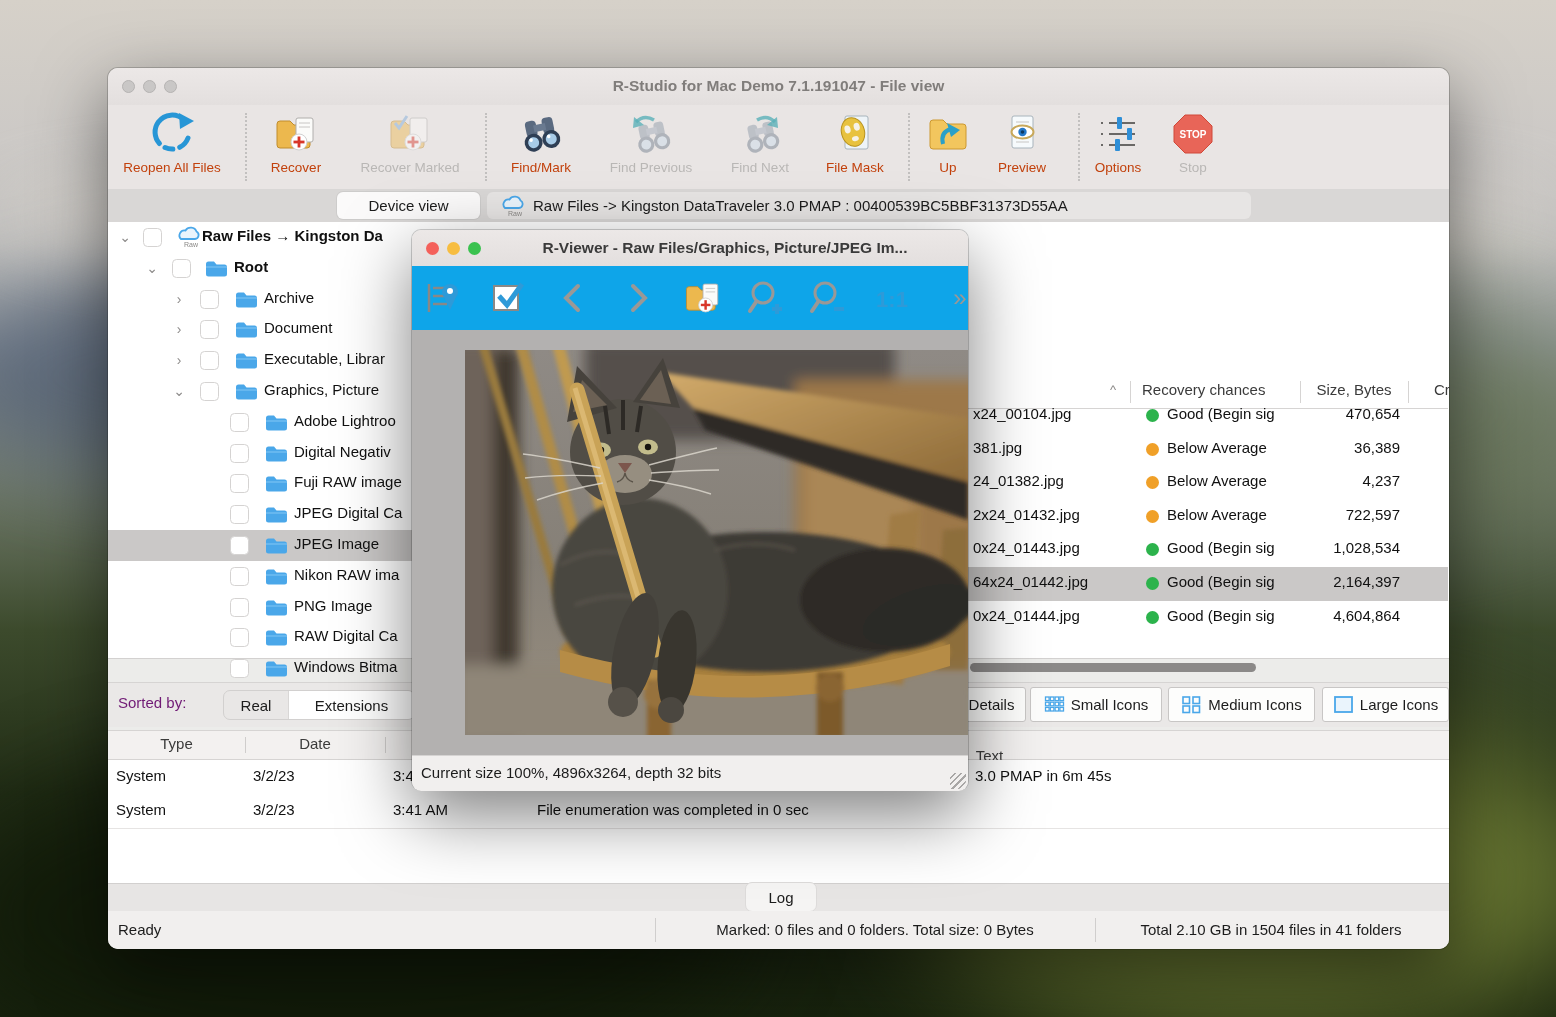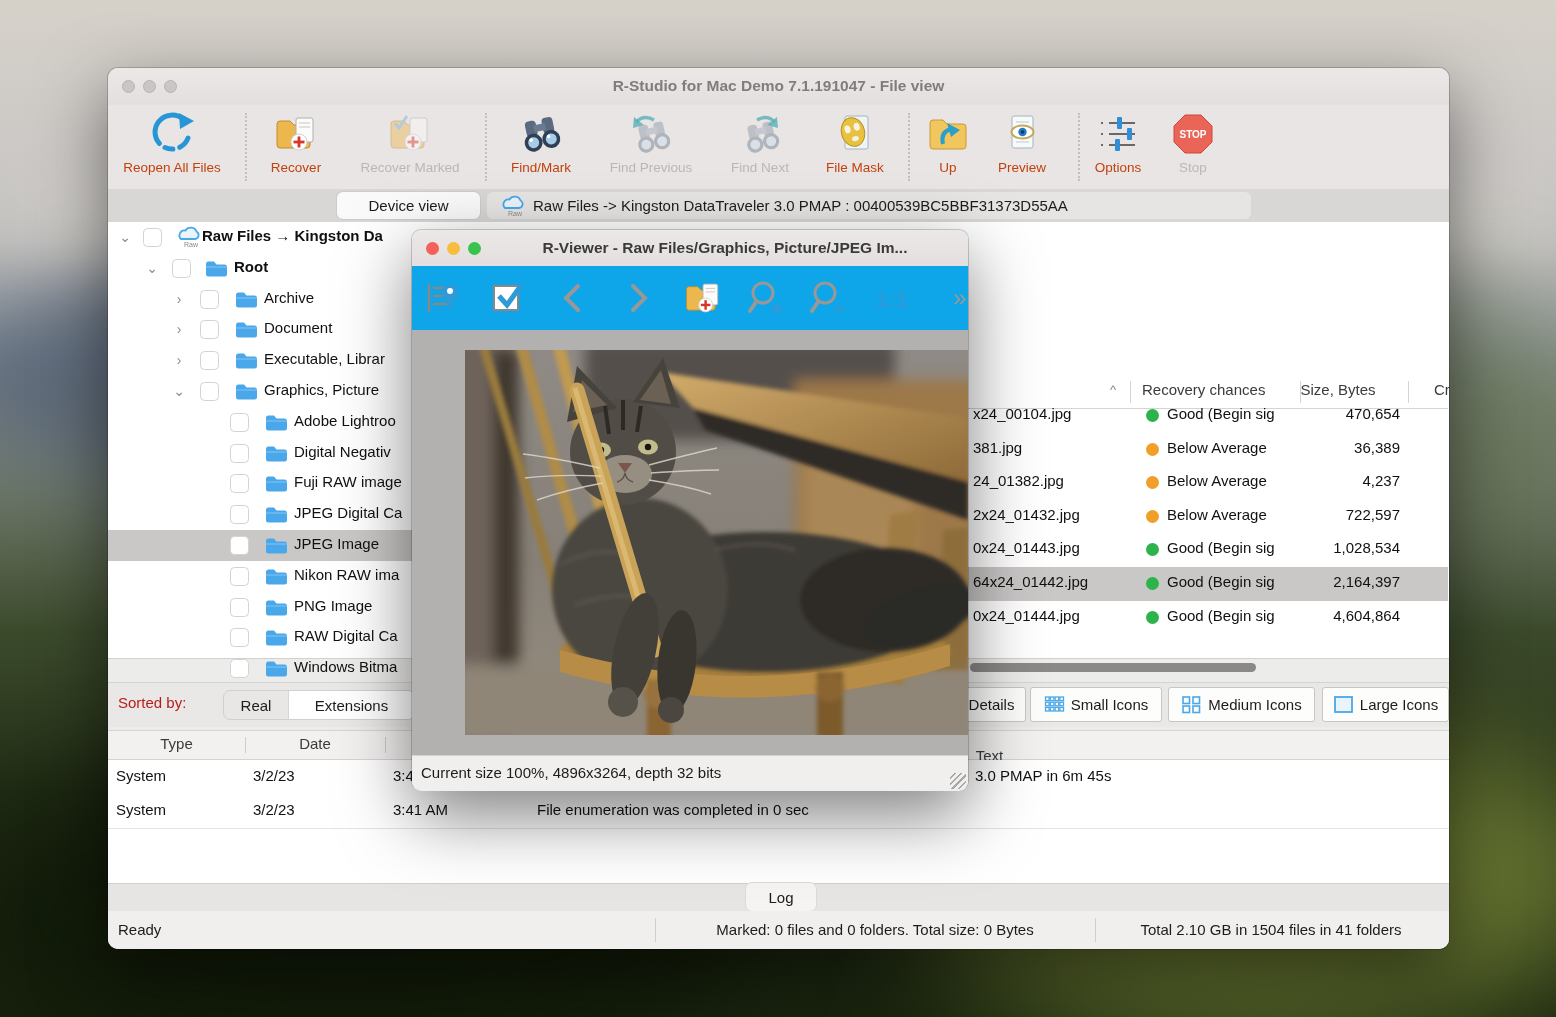--- a/index.html
+++ b/index.html
@@ -51,21 +51,21 @@
   .frow.selected{background:#cac8c7;}
   .fname{position:absolute;left:9px;top:6px;white-space:nowrap;}
   .fdot{position:absolute;left:182px;top:10px;width:13px;height:13px;border-radius:50%;}
   .fstatus{position:absolute;left:203px;top:6px;white-space:nowrap;}
   .fsize{position:absolute;left:336px;width:100px;top:6px;text-align:right;}
   #hscroll{position:absolute;left:856px;right:1px;top:592px;height:16px;}
   #hthumb{position:absolute;left:6px;top:3px;width:286px;height:9px;background:#8b8988;border-radius:5px;}
   
   #controls{position:absolute;left:0;right:0;top:614px;height:44px;background:#eae8e7;
     border-top:1px solid #d6d4d3;}
-  #sortedby{position:absolute;left:10px;top:11px;font-size:15px;color:#b91c1c;}
+  #sortedby{position:absolute;left:10px;top:11px;font-size:15px;color:#701a75;}
   #segmented{position:absolute;left:115px;top:7px;height:28px;display:flex;
     border:1px solid #d2d0cf;border-radius:7px;overflow:hidden;background:#e9e7e6;}
   .seg{display:flex;align-items:center;justify-content:center;font-size:15px;color:#1c1c1c;}
   .seg.active{background:#ffffff;}
   .vbtn{position:absolute;top:4px;height:35px;background:#fdfdfc;border:1px solid #c8c6c5;
     border-radius:3px;display:flex;align-items:center;justify-content:center;gap:6px;
     font-size:15px;color:#1c1c1c;box-sizing:border-box;white-space:nowrap;}
   .vbtn .icon{width:21px;height:19px;}
   
   #logpanel{position:absolute;left:0;right:0;top:662px;height:153px;background:#fff;}
@@ -454,21 +454,21 @@
           </span>
           <span class="tree-label abs" style="left: 184px; top: 5px;">Windows Bitma</span>
         </div>
       </div>
     <div id="filelist">
       <div id="flhead">
         <span class="abs" style="left:146px;top:6px;color:#8a8886;font-size:13px;">^</span>
         <div class="flh-div" style="left:166px;"></div>
         <span class="abs" style="left:178px;top:5px;">Recovery chances</span>
         <div class="flh-div" style="left:336px;"></div>
-        <span class="abs" style="left:320px;width:108px;top:5px;text-align:center;">Size, Bytes</span>
+        <span class="abs" style="left:336px;width:108px;top:5px;text-align:center;">Size, Bytes</span>
         <div class="flh-div" style="left:444px;"></div>
         <span class="abs" style="left:470px;top:5px;">Cr</span>
       </div>
       <div id="frows">
           <div class="frow" style="top: 23px;">
             <span class="fname">x24_00104.jpg</span>
             <span class="fdot" style="background: rgb(44, 179, 76);"></span>
             <span class="fstatus">Good (Begin sig</span>
             <span class="fsize">470,654</span>
           </div>

